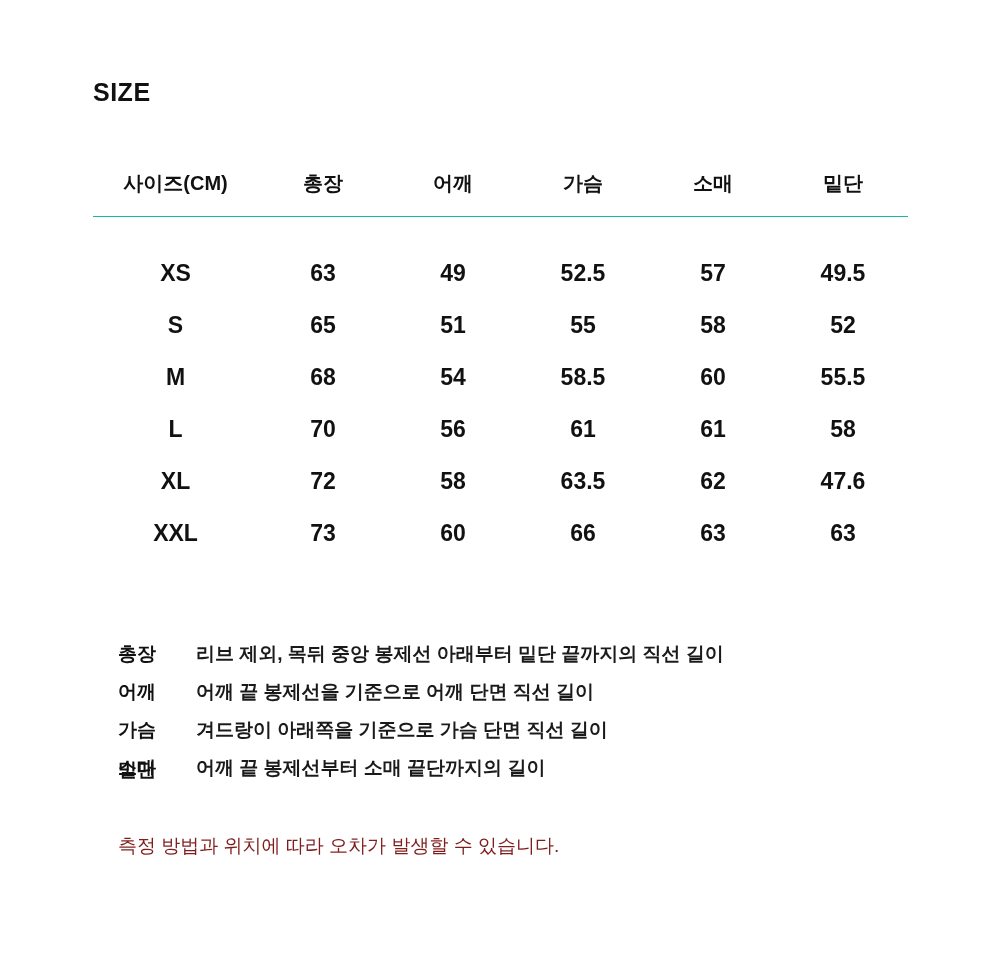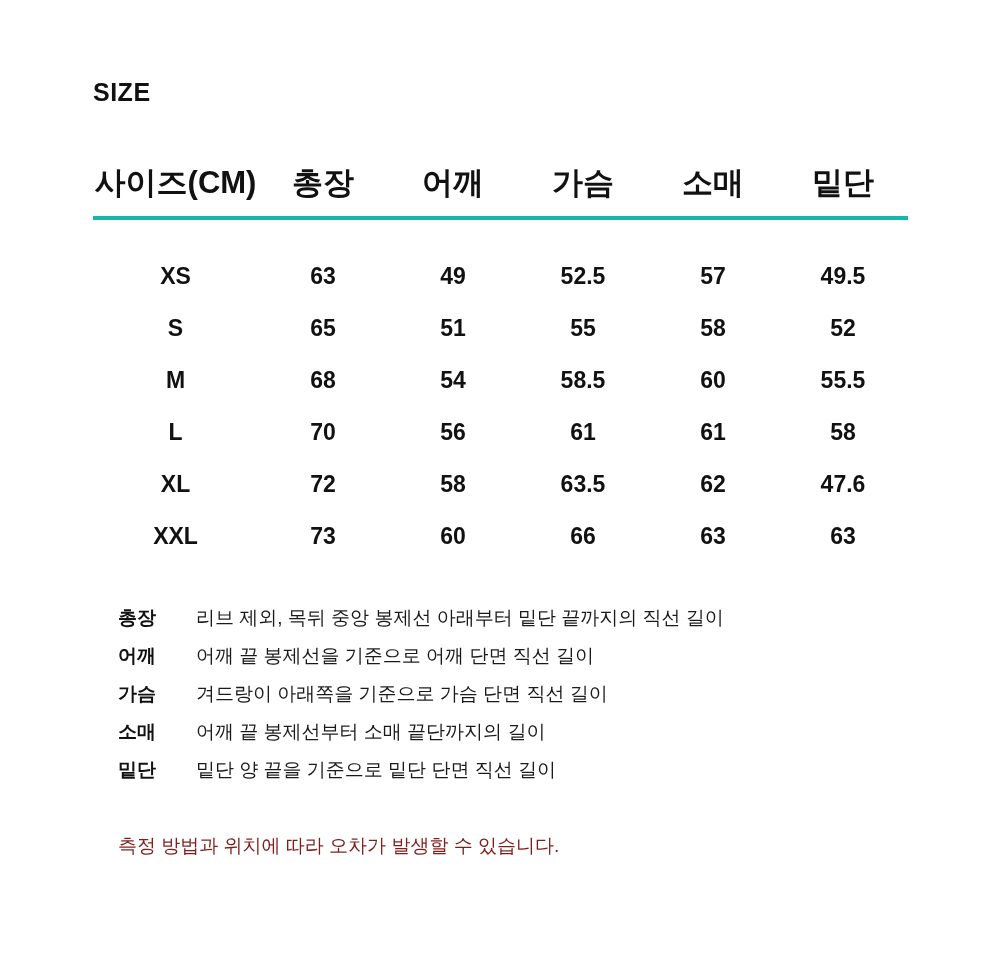--- a/index.html
+++ b/index.html
@@ -41,22 +41,22 @@
   table.size-table td {
     text-align: center;
     font-size: 23px;
     font-weight: bold;
     color: #111111;
     padding: 0;
   }
   table.size-table thead th {
     height: 66px;
     vertical-align: middle;
-    border-bottom: 4px solid #14b8a6;
-    font-size: 31px;
+    border-bottom: 1px solid #14b8a6;
+    font-size: 20px;
   }
   table.size-table tbody tr:first-child td {
     padding-top: 30px;
     margin-top: 29px;
   }
   table.size-table tbody td {
     height: 52px;
     vertical-align: middle;
   }
   col.c-size { width: 165px; }
@@ -80,23 +80,24 @@
   .note-term {
     width: 72px;
     flex: 0 0 72px;
     font-size: 19px;
     font-weight: bold;
     color: #111111;
     text-align: left;
   }
   .note-desc {
     font-size: 19px;
-    font-weight: normal;
+    font-weight: bold;
     color: #1a1a1a;
     padding-left: 6px;
+    margin-top: 36px;
   }
   .disclaimer {
     position: absolute;
     left: 118px;
     top: 833px;
     font-size: 19px;
     color: #7f1d1d;
   }
 </style>
 </head>
@@ -189,19 +190,18 @@
     <div class="note-row">
       <div class="note-term">가슴</div>
       <div class="note-desc">겨드랑이 아래쪽을 기준으로 가슴 단면 직선 길이</div>
     </div>
     <div class="note-row">
       <div class="note-term">소매</div>
       <div class="note-desc">어깨 끝 봉제선부터 소매 끝단까지의 길이</div>
     </div>
     <div class="note-row">
       <div class="note-term">밑단</div>
-      <div class="note-desc">밑단 양 끝을 기준으로 밑단 단면 직선 길이</div>
     </div>
   </div>
 
   <div class="disclaimer">측정 방법과 위치에 따라 오차가 발생할 수 있습니다.</div>
 
 </div>
 
 </body></html>

